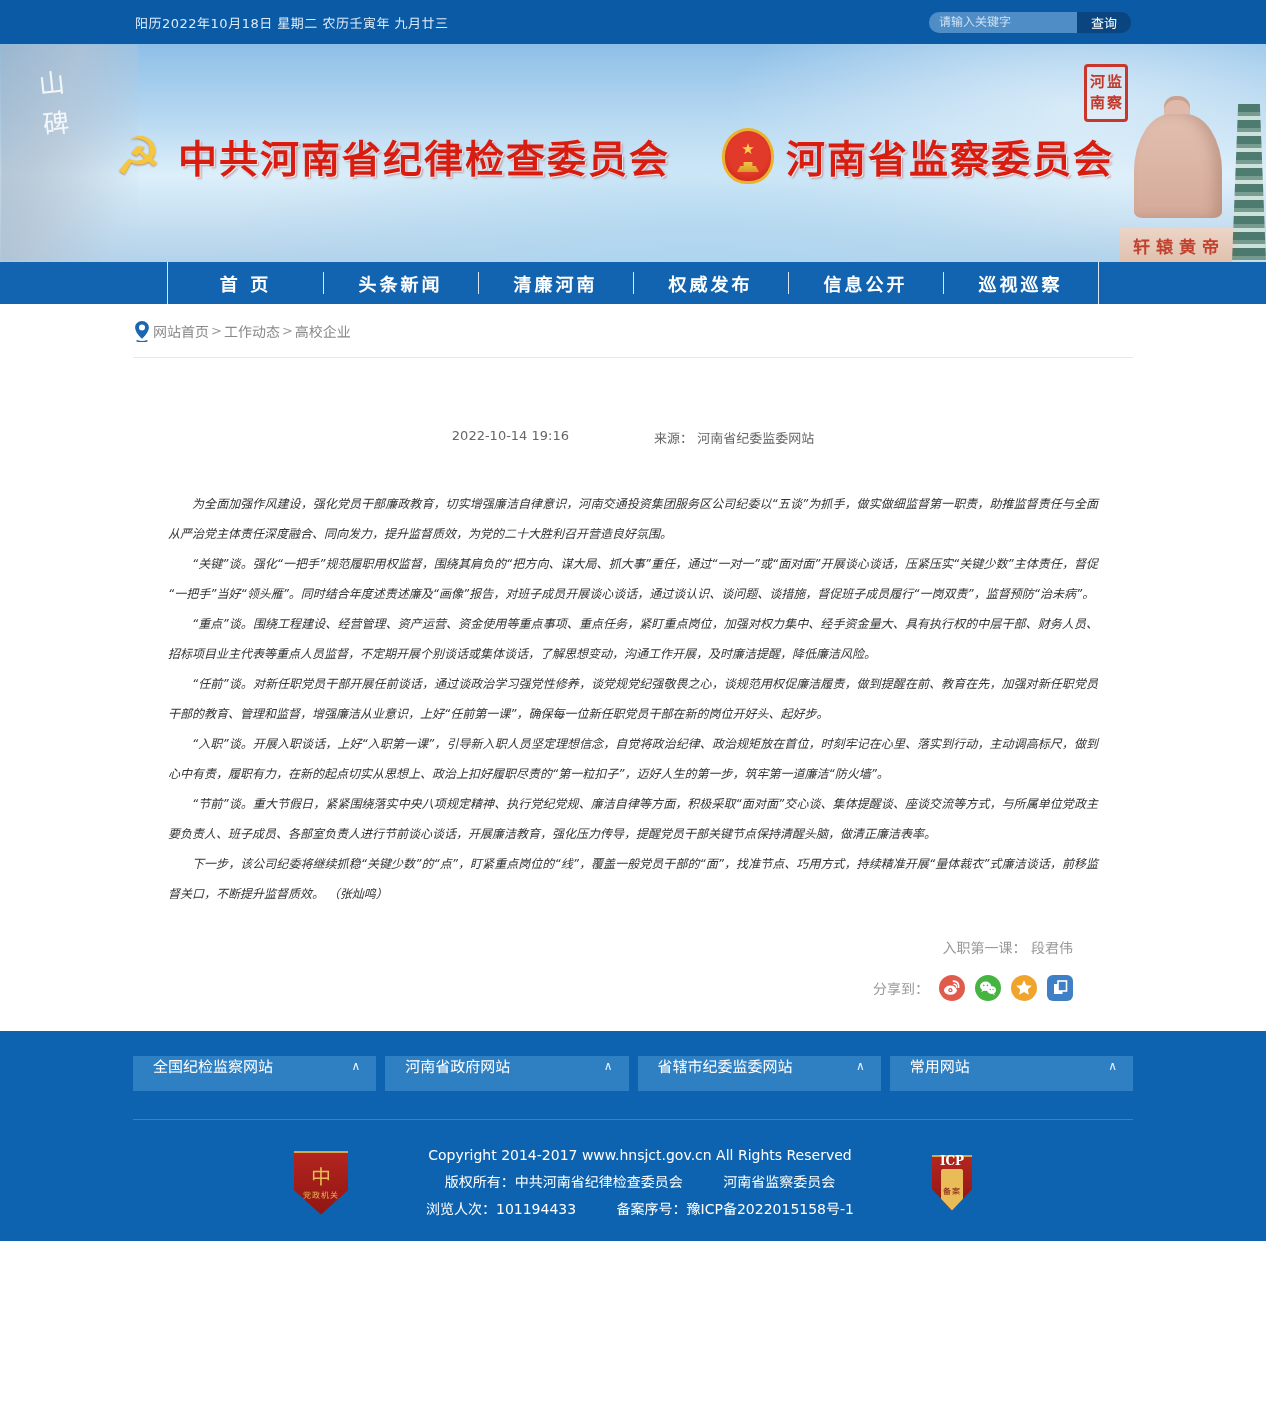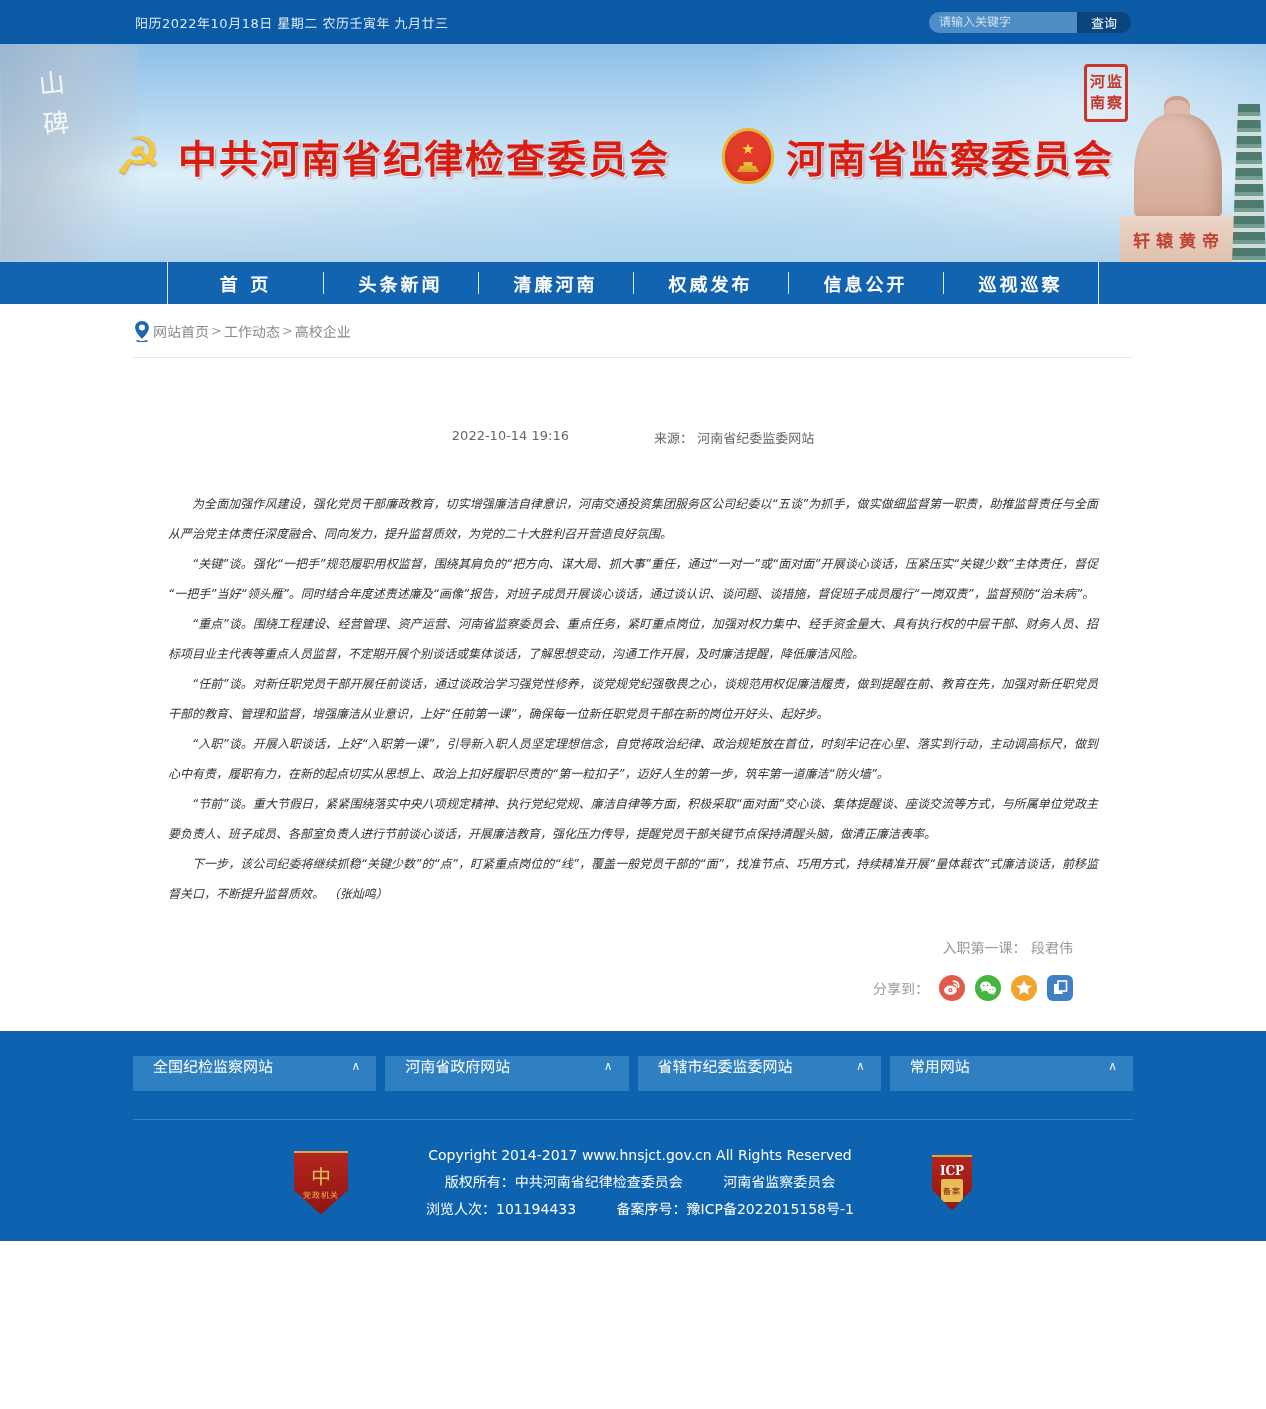--- a/index.html
+++ b/index.html
@@ -28,21 +28,21 @@
   .emblem-party { width:56px; height:56px; display:flex; align-items:center; justify-content:center; font-size:52px; color:#f6c73c; text-shadow:0 1px 2px rgba(140,60,0,.55); }
   .emblem-nation { position:relative; width:52px; height:56px; background:radial-gradient(circle at 50% 45%,#e23a2a 55%,#c21f12 100%); border:3px solid #e9b32d; border-radius:50% 50% 46% 46%; display:flex; align-items:center; justify-content:center; }
   .emblem-nation .star { color:#f6d04c; font-size:15px; line-height:1; margin-top:-14px; }
   .emblem-nation .gate { position:absolute; bottom:9px; left:50%; transform:translateX(-50%); width:22px; height:10px; background:linear-gradient(180deg,#f2c447,#d89a22); clip-path:polygon(0 100%,15% 40%,30% 40%,30% 0,70% 0,70% 40%,85% 40%,100% 100%); }
   .brand-title { font-family:"DejaVu Serif","Liberation Serif",serif; font-weight:bold; color:#d91c10; font-size:39px; letter-spacing:2px; text-shadow:1px 1px 0 rgba(255,255,255,.8),2px 2px 2px rgba(150,0,0,.35); white-space:nowrap; }
   .seal { position:absolute; right:138px; top:20px; width:44px; height:58px; border:3px solid #c8372a; border-radius:4px; background:rgba(255,245,242,.25); display:grid; grid-template-columns:1fr 1fr; align-content:center; justify-items:center; padding:2px; }
   .seal span { color:#c0392b; font-family:"DejaVu Serif",serif; font-weight:bold; font-size:15px; line-height:1.4; }
   .statue { position:absolute; right:28px; bottom:0; width:118px; height:150px; }
   .statue .body { position:absolute; left:14px; bottom:44px; width:88px; height:104px; background:linear-gradient(180deg,#e2bfb0,#d5ab9a); border-radius:42% 42% 10% 10% / 55% 55% 6% 6%; box-shadow:inset -8px 0 12px rgba(120,70,50,.25); }
   .statue .head { position:absolute; left:44px; bottom:138px; width:26px; height:24px; background:#dfb9a9; border-radius:45%; box-shadow:0 -4px 0 #caa08e; }
-  .statue .pedestal { position:absolute; left:0; bottom:0; width:118px; height:46px; background:linear-gradient(180deg,#ecd5c7,#e0c0ae); display:flex; align-items:center; justify-content:center; }
+  .statue .pedestal { position:absolute; left:0; bottom:0; width:118px; height:34px; background:linear-gradient(180deg,#ecd5c7,#e0c0ae); display:flex; align-items:center; justify-content:center; }
   .statue-caption { color:#c2402e; font-family:"DejaVu Serif",serif; font-weight:bold; font-size:17px; letter-spacing:6px; white-space:nowrap; }
   .pagoda { position:absolute; right:0; bottom:0; width:34px; height:158px; clip-path:polygon(18% 0,82% 0,100% 100%,0 100%);
     background:repeating-linear-gradient(180deg,#3f6f60 0 8px,#6d9486 8px 12px,#cfe0d8 12px 16px); opacity:.9; }
 
   
   .nav { height:42px; background:#1364b0; }
   .nav-inner { width:932px; margin:0 auto; height:100%; display:flex; border-left:1px solid rgba(255,255,255,.85); border-right:1px solid rgba(255,255,255,.85); }
   .nav-item { flex:1; display:flex; align-items:center; justify-content:center; color:#fff; font-size:18px; font-weight:bold; letter-spacing:3px; cursor:pointer; position:relative; }
   .nav-item + .nav-item::before { content:""; position:absolute; left:0; top:10px; bottom:10px; width:1px; background:rgba(255,255,255,.85); }
 
@@ -67,21 +67,21 @@
   .drop-row { width:1000px; margin:0 auto; display:flex; gap:9px; }
   .drop { flex:1; height:35px; background:#2f80c3; display:flex; align-items:center; justify-content:space-between; padding:0 16px 16px 20px; color:#fff; font-size:15px; cursor:pointer; }
   .drop .caret { font-size:12px; color:#eaf3fb; }
   .foot-divider { width:1000px; margin:28px auto 0 auto; border-top:1px solid #3a7fc0; }
   .foot-bottom { width:1000px; margin:22px auto 0 auto; display:flex; align-items:center; justify-content:center; gap:60px; }
   .shield { width:54px; height:64px; clip-path:polygon(0 0,100% 0,100% 62%,50% 100%,0 62%); background:linear-gradient(180deg,#b3251f,#8f1512); border-top:2px solid #d8a64a; display:flex; flex-direction:column; align-items:center; justify-content:center; gap:2px; cursor:pointer; }
   .shield .glyph { color:#e9bc57; font-size:20px; line-height:1; font-family:"DejaVu Serif",serif; }
   .shield .small { color:#e9bc57; font-size:8px; letter-spacing:1px; }
   .shield.icp { width:40px; height:56px; }
   .shield.icp .glyph { font-size:12px; font-weight:bold; color:#fff; }
-  .shield.icp .small { background:#e9bc57; color:#7a1010; padding:6px 2px; border-radius:2px; font-size:8px; }
+  .shield.icp .small { background:#e9bc57; color:#7a1010; padding:16px 2px; border-radius:2px; font-size:8px; }
   .foot-text { text-align:center; color:#fff; font-size:14px; line-height:27px; }
   .foot-text .row2 span { margin:0 18px; }
   .foot-text .row3 span { margin:0 18px; cursor:default; }
 </style>
 </head>
 <body>
 
 <div class="topbar">
   <span class="date">阳历2022年10月18日 星期二 农历壬寅年 九月廿三</span>
   <div class="search-wrap">
@@ -149,21 +149,21 @@
 </div>
 
 <div class="article">
   <div class="article-meta">
     <span>2022-10-14 19:16</span>
     <span>来源：  河南省纪委监委网站</span>
   </div>
   <div class="article-body">
     <p>为全面加强作风建设，强化党员干部廉政教育，切实增强廉洁自律意识，河南交通投资集团服务区公司纪委以“五谈”为抓手，做实做细监督第一职责，助推监督责任与全面从严治党主体责任深度融合、同向发力，提升监督质效，为党的二十大胜利召开营造良好氛围。</p>
     <p>“关键”谈。强化“一把手”规范履职用权监督，围绕其肩负的“把方向、谋大局、抓大事”重任，通过“一对一”或“面对面”开展谈心谈话，压紧压实“关键少数”主体责任，督促“一把手”当好“领头雁”。同时结合年度述责述廉及“画像”报告，对班子成员开展谈心谈话，通过谈认识、谈问题、谈措施，督促班子成员履行“一岗双责”，监督预防“治未病”。</p>
-    <p>“重点”谈。围绕工程建设、经营管理、资产运营、河南省监察委员会、重点任务，紧盯重点岗位，加强对权力集中、经手资金量大、具有执行权的中层干部、财务人员、招标项目业主代表等重点人员监督，不定期开展个别谈话或集体谈话，了解思想变动，沟通工作开展，及时廉洁提醒，降低廉洁风险。</p>
+    <p>“重点”谈。围绕工程建设、经营管理、资产运营、资金使用等重点事项、重点任务，紧盯重点岗位，加强对权力集中、经手资金量大、具有执行权的中层干部、财务人员、招标项目业主代表等重点人员监督，不定期开展个别谈话或集体谈话，了解思想变动，沟通工作开展，及时廉洁提醒，降低廉洁风险。</p>
     <p>“任前”谈。对新任职党员干部开展任前谈话，通过谈政治学习强党性修养，谈党规党纪强敬畏之心，谈规范用权促廉洁履责，做到提醒在前、教育在先，加强对新任职党员干部的教育、管理和监督，增强廉洁从业意识，上好“任前第一课”，确保每一位新任职党员干部在新的岗位开好头、起好步。</p>
     <p>“入职”谈。开展入职谈话，上好“入职第一课”，引导新入职人员坚定理想信念，自觉将政治纪律、政治规矩放在首位，时刻牢记在心里、落实到行动，主动调高标尺，做到心中有责，履职有力，在新的起点切实从思想上、政治上扣好履职尽责的“第一粒扣子”，迈好人生的第一步，筑牢第一道廉洁“防火墙”。</p>
     <p>“节前”谈。重大节假日，紧紧围绕落实中央八项规定精神、执行党纪党规、廉洁自律等方面，积极采取“面对面”交心谈、集体提醒谈、座谈交流等方式，与所属单位党政主要负责人、班子成员、各部室负责人进行节前谈心谈话，开展廉洁教育，强化压力传导，提醒党员干部关键节点保持清醒头脑，做清正廉洁表率。</p>
     <p>下一步，该公司纪委将继续抓稳“关键少数”的“点”，盯紧重点岗位的“线”，覆盖一般党员干部的“面”，找准节点、巧用方式，持续精准开展“量体裁衣”式廉洁谈话，前移监督关口，不断提升监督质效。  （张灿鸣）</p>
   </div>
   <div class="editor-row">入职第一课：    段君伟</div>
   <div class="share-row">
     <span>分享到：</span>
     <svg class="share-ico" viewBox="0 0 26 26">
       <circle cx="13" cy="13" r="13" fill="#e15b4d"></circle>

